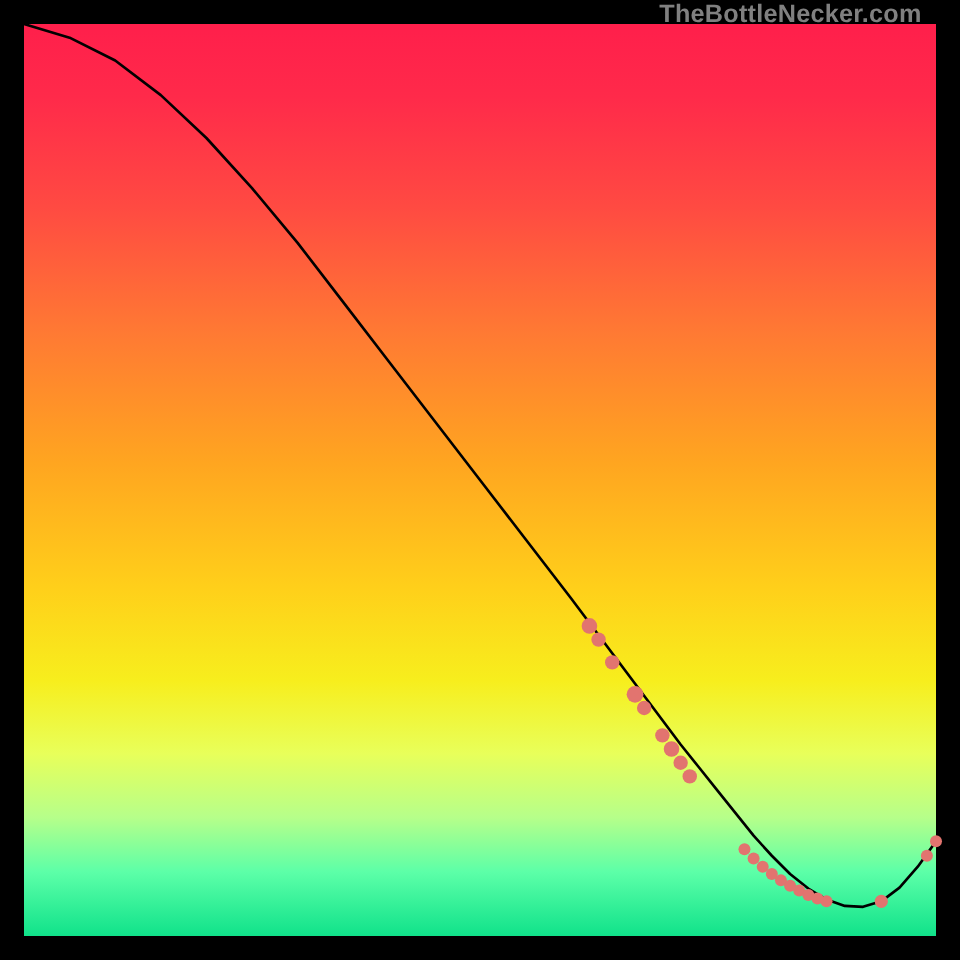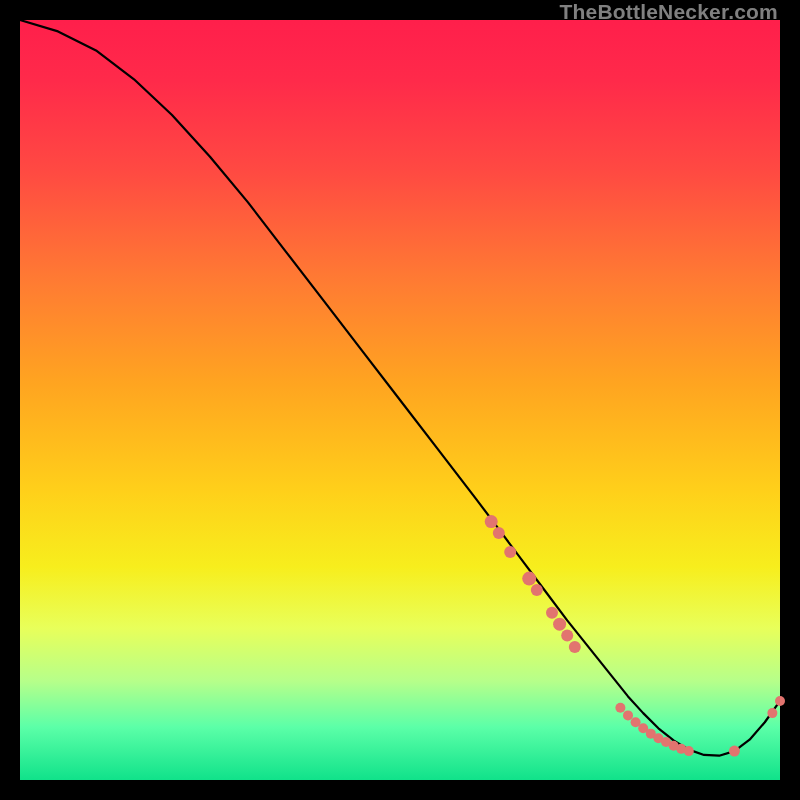--- a/index.html
+++ b/index.html
@@ -44,21 +44,21 @@
     width: 760px;
     height: 760px;
     overflow: visible;
   }
   .marker {
     fill: #e2746f;
   }
   .wm {
     position: absolute;
     top: 0px;
-    right: 22px;
+    right: 32px;
     color: #808080;
     font-size: 21px;
     font-weight: 600;
     letter-spacing: 0.2px;
     user-select: none;
   }
 </style>
 </head>
 <body>
 

